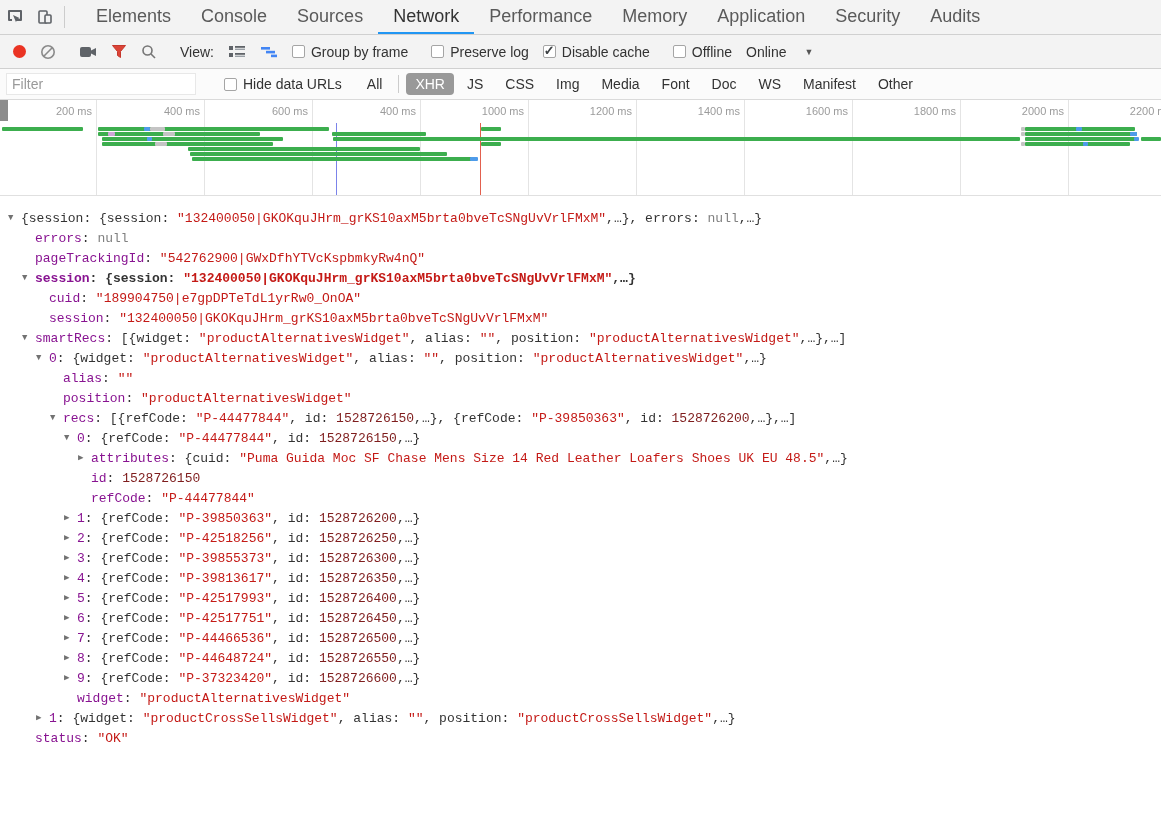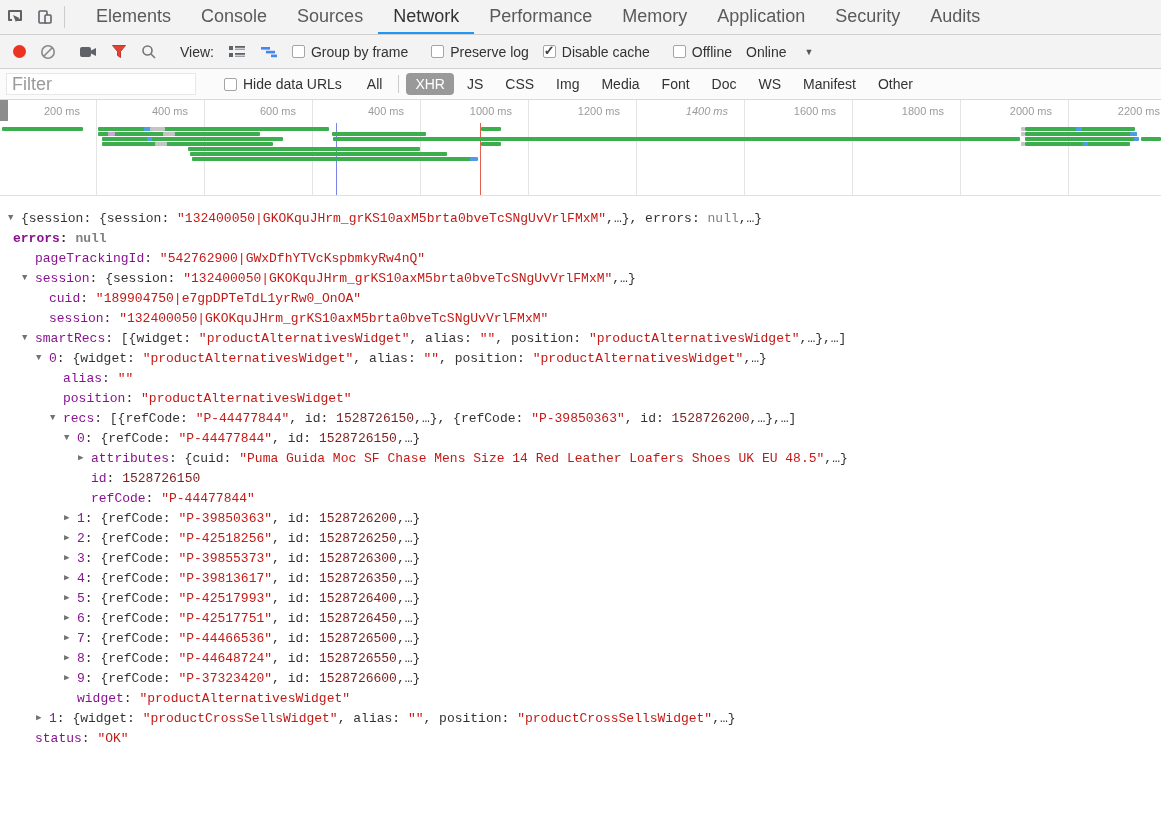--- a/index.html
+++ b/index.html
@@ -34,35 +34,35 @@
     content:"✓"; position:absolute; left:0px; top:-3px; font-size:13px; font-weight:bold; color:#3c4043;
   }
   .caret { font-size:9px; color:#555; margin-left:18px; }
   .view-label { color:#333; }
   
   .filterbar {
     height:31px; background:#fbfbfb; border-bottom:1px solid #dadada;
     display:flex; align-items:center; padding:0 6px; font-size:14px;
   }
   .filter-input {
-    width:190px; height:22px; border:1px solid #e8e8e8; background:#fff; font-size:18px;
+    width:190px; height:22px; border:1px solid #e8e8e8; background:#fff; font-size:14px;
     font-family:"Liberation Sans", sans-serif; color:#333; padding:0 5px; outline:none;
   }
   .filter-input::placeholder { color:#9a9a9a; }
   .hide-urls { display:flex; align-items:center; margin-left:28px; margin-right:14px; }
   .pills { display:flex; align-items:center; }
   .pill { padding:3px 9px; margin:0 2px; border-radius:4px; color:#333; cursor:default; }
   .pill.active { background:#999; color:#fff; }
   .pill-div { width:1px; height:18px; background:#ccc; margin:0 5px; }
   
   .overview { position:relative; height:96px; border-bottom:1px solid #e0e0e0; background:#fff; overflow:hidden; }
   .ruler { position:absolute; left:0; top:0; height:100%; width:100%; display:flex; }
   .ruler-cell {
     height:100%; border-right:1px solid #e4e4e4; font-size:11px; color:#9b9b9b;
-    text-align:right; padding:5px 16px 0 0; flex:0 0 auto;
+    text-align:right; padding:5px 4px 0 0; flex:0 0 auto;
   }
   .ov-handle { position:absolute; left:0; top:0; width:8px; height:21px; background:#8c8c8c; }
   .ev-line { position:absolute; top:23px; bottom:0; width:1px; }
   .bar { position:absolute; height:4px; border-radius:1px; }
   .bar.g  { background:#3cae4e; }
   .bar.b  { background:#4e9bea; }
   .bar.gy { background:#c4c4c4; }
   .bar.pk { background:#cfa6d8; }
   
   .spacer { height:7px; background:#fff; }
@@ -220,21 +220,21 @@
   </div>
 
   <div class="overview">
     <div class="ruler" id="ruler">
         <div class="ruler-cell" style="width: 97px;">200 ms</div>
         <div class="ruler-cell" style="width: 108px;">400 ms</div>
         <div class="ruler-cell" style="width: 108px;">600 ms</div>
         <div class="ruler-cell" style="width: 108px;">400 ms</div>
         <div class="ruler-cell" style="width: 108px;">1000 ms</div>
         <div class="ruler-cell" style="width: 108px;">1200 ms</div>
-        <div class="ruler-cell" style="width: 108px; font-style: italic;">1400 ms</div>
+        <div class="ruler-cell" style="width: 108px;">1400 ms</div>
         <div class="ruler-cell" style="width: 108px;">1600 ms</div>
         <div class="ruler-cell" style="width: 108px;">1800 ms</div>
         <div class="ruler-cell" style="width: 108px;">2000 ms</div>
         <div class="ruler-cell" style="width: 108px;">2200 ms</div>
       </div>
     <div class="ov-handle"></div>
     <div class="ev-line" id="dcl-line" style="left: 336px; background: rgb(123, 131, 234);"></div>
     <div class="ev-line" id="load-line" style="left: 480px; background: rgb(226, 96, 78);"></div>
     <div id="bars">
         <div class="bar g" style="left: 2px; top: 27px; width: 81px;"></div>
@@ -270,23 +270,23 @@
         <div class="bar b" style="left: 470px; top: 57px; width: 8px;"></div>
       </div>
   </div>
 
   <div class="spacer"></div>
 
 
   <div class="body">
     <div class="preview-pane" id="tree">
         <div class="tline" style="padding-left: 8px;"><span class="arrow">▼</span><span>{session: {session: </span><span class="s">"132400050|GKOKquJHrm_grKS10axM5brta0bveTcSNgUvVrlFMxM"</span><span>,…}, errors: </span><span class="u">null</span><span>,…}</span></div>
-        <div class="tline" style=" font-weight: bold;"><span class="arrow"></span><span class="k">errors</span><span>: </span><span class="u">null</span></div>
+        <div class="tline" style="padding-left: 22px;"><span class="arrow"></span><span class="k">errors</span><span>: </span><span class="u">null</span></div>
         <div class="tline" style="padding-left: 22px;"><span class="arrow"></span><span class="k">pageTrackingId</span><span>: </span><span class="s">"542762900|GWxDfhYTVcKspbmkyRw4nQ"</span></div>
-        <div class="tline" style="padding-left: 22px;"><span class="arrow">▼</span><span class="k">session</span><span>: {session: </span><span class="s">"132400050|GKOKquJHrm_grKS10axM5brta0bveTcSNgUvVrlFMxM"</span><span>,…}</span></div>
+        <div class="tline" style="padding-left: 22px; font-weight: bold;"><span class="arrow">▼</span><span class="k">session</span><span>: {session: </span><span class="s">"132400050|GKOKquJHrm_grKS10axM5brta0bveTcSNgUvVrlFMxM"</span><span>,…}</span></div>
         <div class="tline" style="padding-left: 36px;"><span class="arrow"></span><span class="k">cuid</span><span>: </span><span class="s">"189904750|e7gpDPTeTdL1yrRw0_OnOA"</span></div>
         <div class="tline" style="padding-left: 36px;"><span class="arrow"></span><span class="k">session</span><span>: </span><span class="s">"132400050|GKOKquJHrm_grKS10axM5brta0bveTcSNgUvVrlFMxM"</span></div>
         <div class="tline" style="padding-left: 22px;"><span class="arrow">▼</span><span class="k">smartRecs</span><span>: [{widget: </span><span class="s">"productAlternativesWidget"</span><span>, alias: </span><span class="s">""</span><span>, position: </span><span class="s">"productAlternativesWidget"</span><span>,…},…]</span></div>
         <div class="tline" style="padding-left: 36px;"><span class="arrow">▼</span><span class="k">0</span><span>: {widget: </span><span class="s">"productAlternativesWidget"</span><span>, alias: </span><span class="s">""</span><span>, position: </span><span class="s">"productAlternativesWidget"</span><span>,…}</span></div>
         <div class="tline" style="padding-left: 50px;"><span class="arrow"></span><span class="k">alias</span><span>: </span><span class="s">""</span></div>
         <div class="tline" style="padding-left: 50px;"><span class="arrow"></span><span class="k">position</span><span>: </span><span class="s">"productAlternativesWidget"</span></div>
         <div class="tline" style="padding-left: 50px;"><span class="arrow">▼</span><span class="k">recs</span><span>: [{refCode: </span><span class="s">"P-44477844"</span><span>, id: </span><span class="n">1528726150</span><span>,…}, {refCode: </span><span class="s">"P-39850363"</span><span>, id: </span><span class="n">1528726200</span><span>,…},…]</span></div>
         <div class="tline" style="padding-left: 64px;"><span class="arrow">▼</span><span class="k">0</span><span>: {refCode: </span><span class="s">"P-44477844"</span><span>, id: </span><span class="n">1528726150</span><span>,…}</span></div>
         <div class="tline" style="padding-left: 78px;"><span class="arrow">▶</span><span class="k">attributes</span><span>: {cuid: </span><span class="s">"Puma Guida Moc SF Chase Mens Size 14 Red Leather Loafers Shoes UK EU 48.5"</span><span>,…}</span></div>
         <div class="tline" style="padding-left: 78px;"><span class="arrow"></span><span class="k">id</span><span>: </span><span class="n">1528726150</span></div>

